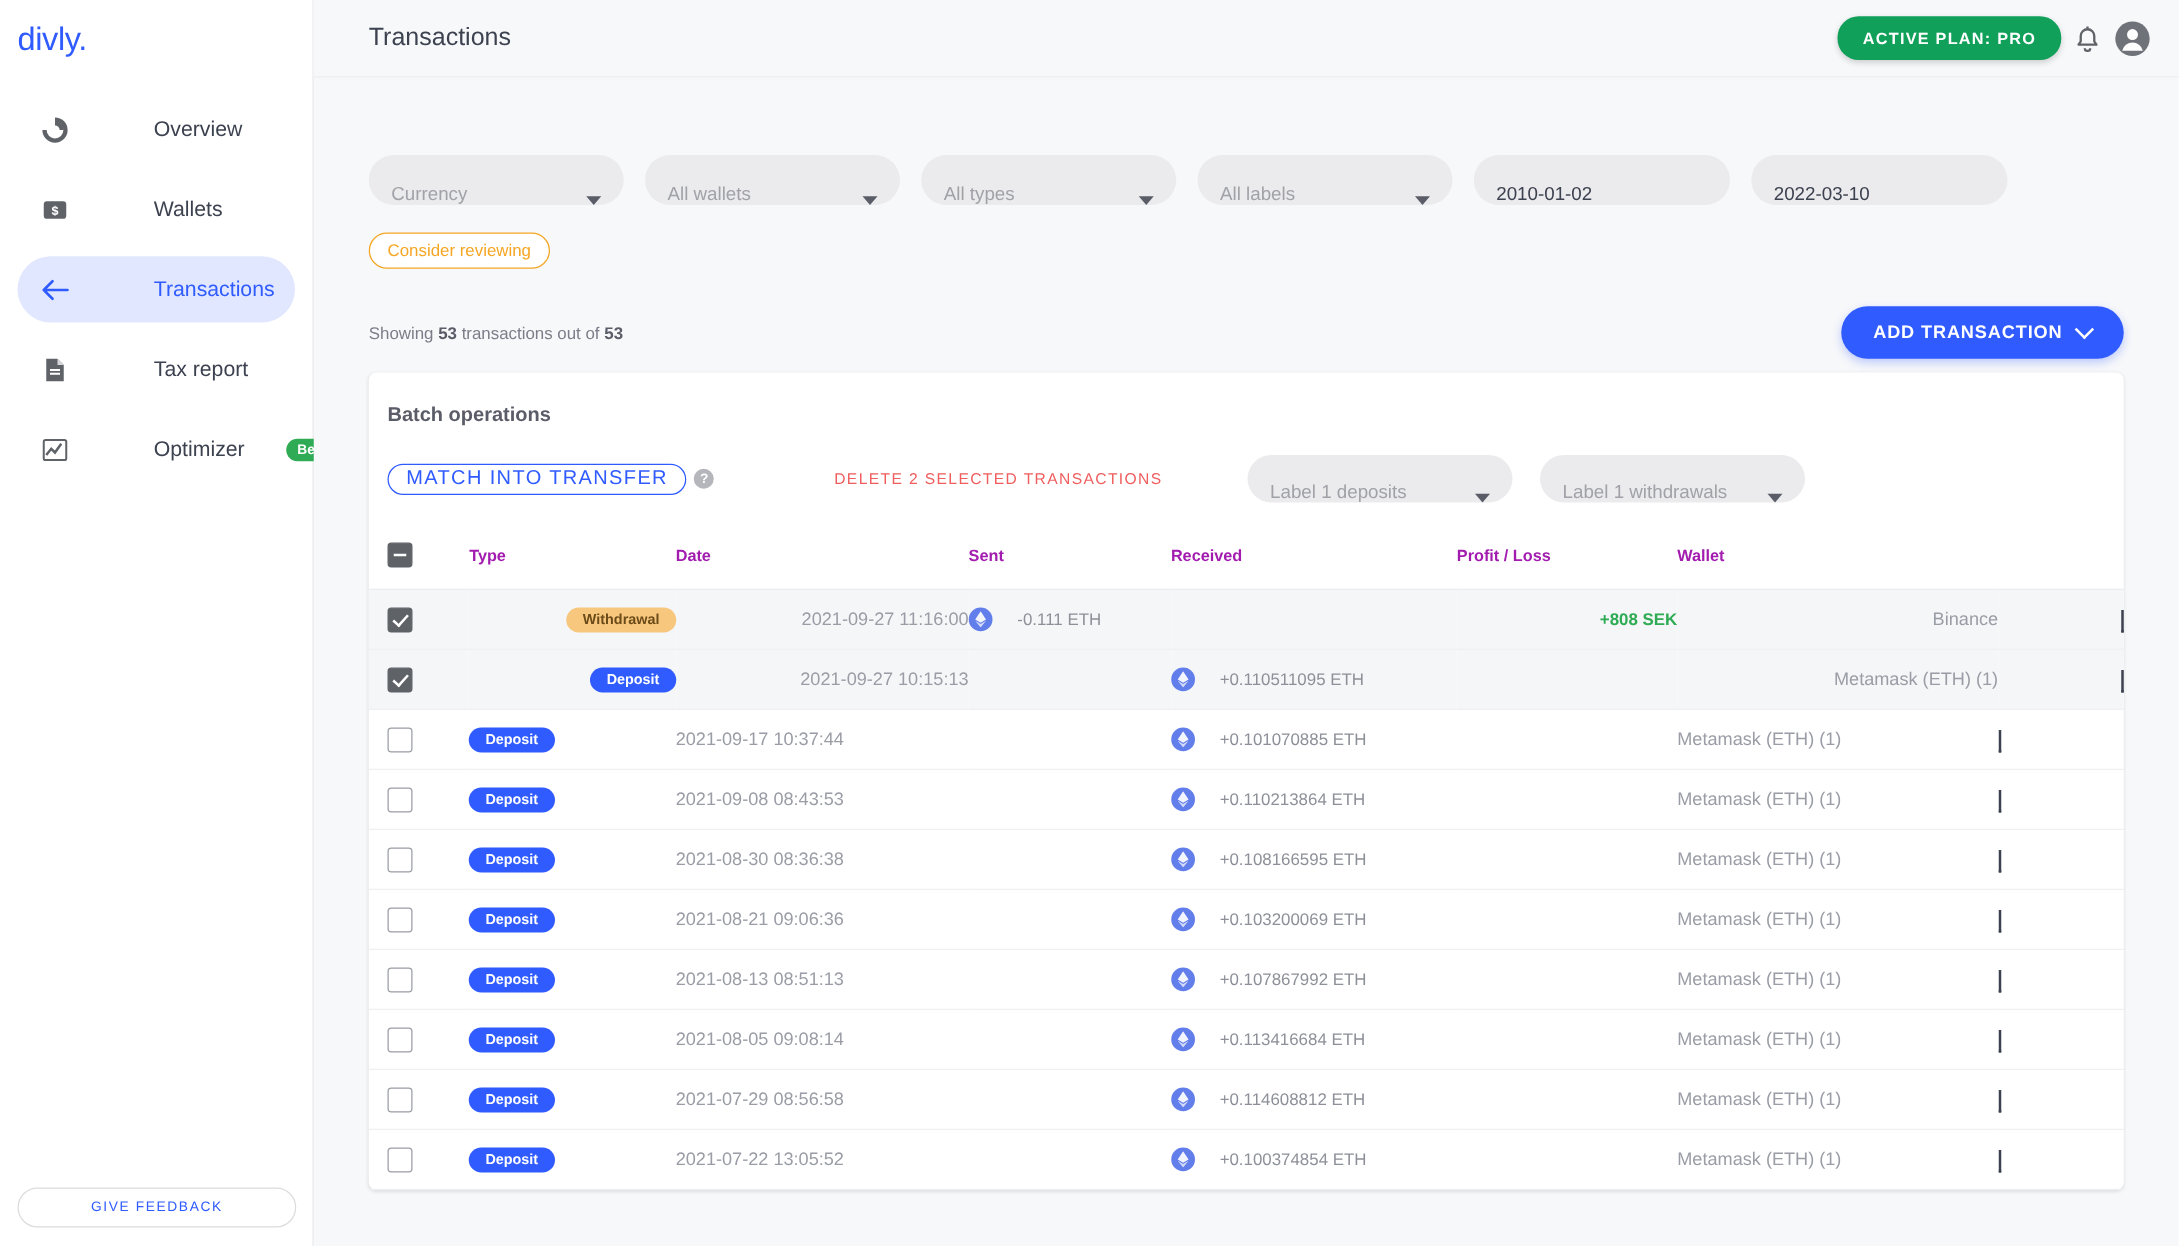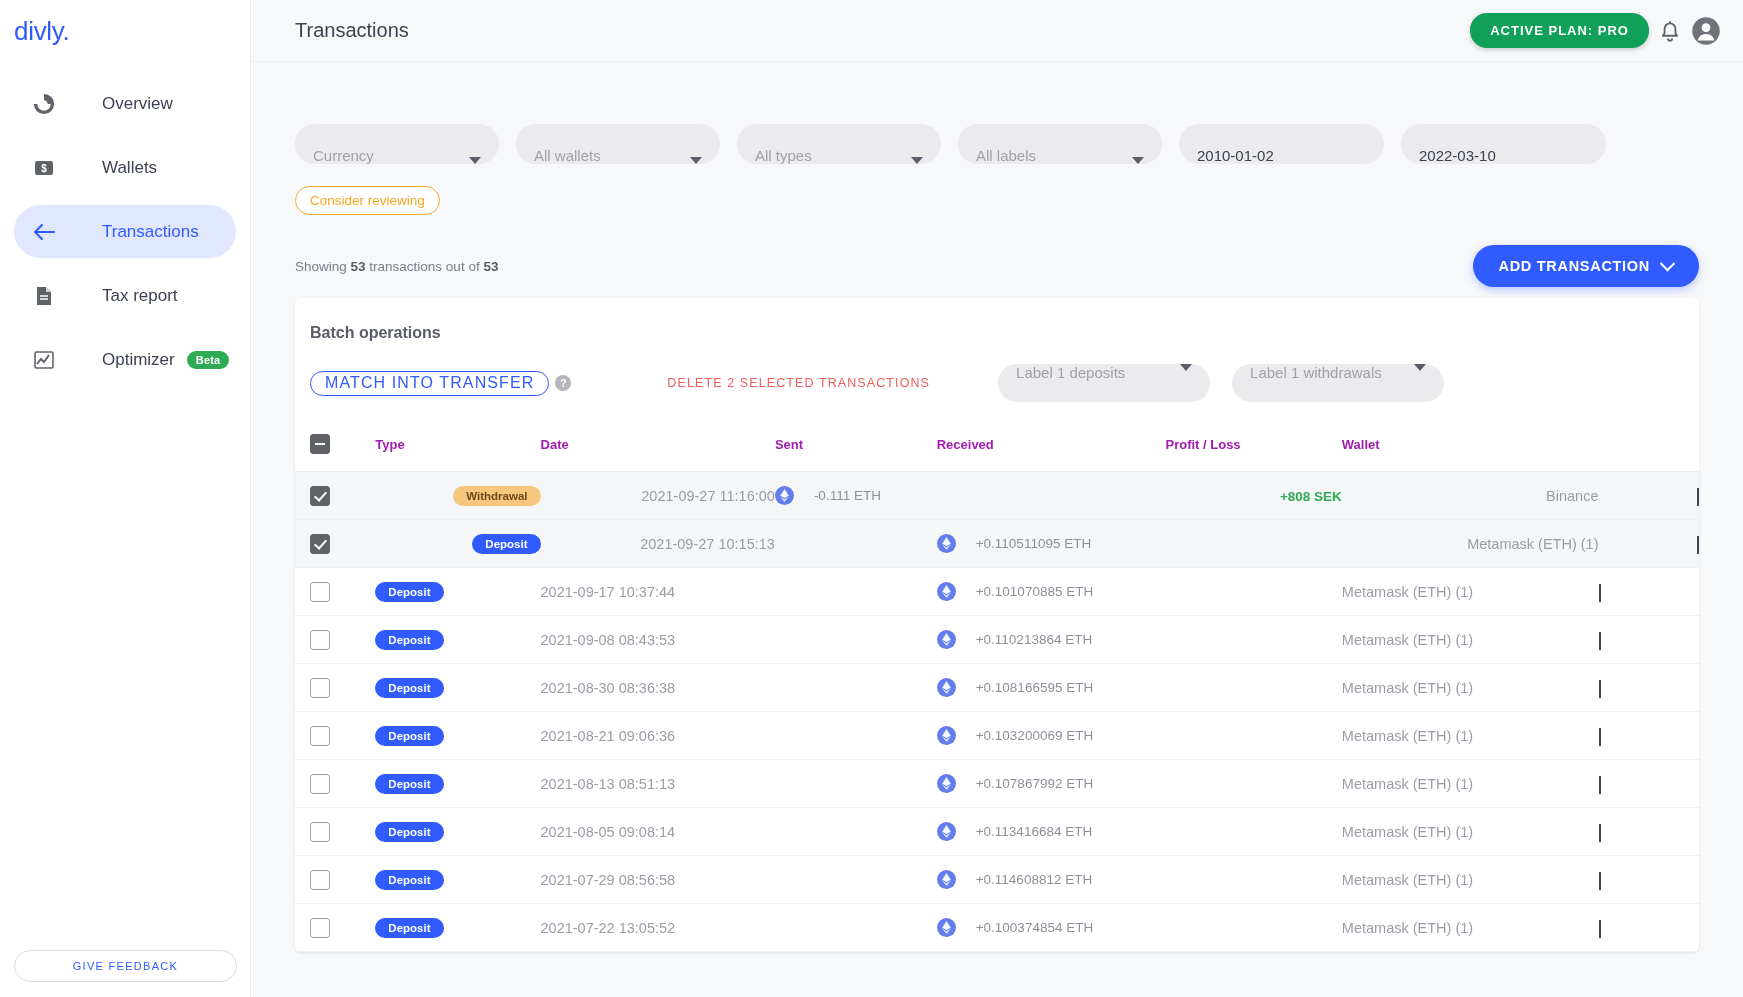--- a/index.html
+++ b/index.html
@@ -22,20 +22,21 @@
   .logo {
     font-size: 26px; color: #2f5bff; font-weight: 400;
     padding: 16px 0 0 14px; letter-spacing: -0.3px;
   }
   .nav { margin-top: 30px; padding: 0 14px; }
   .nav-item {
     display: flex; align-items: center;
     height: 53px; border-radius: 27px;
     padding-left: 13px; margin-bottom: 11px;
     cursor: pointer;
+    gap: 21px;
   }
   .nav-item.active { background: #e1e7ff; }
   .nav-item .nav-ico {
     width: 34px; display: flex; align-items: center; justify-content: center;
     flex: 0 0 34px;
   }
   .nav-item .nav-label {
     margin-left: 41px; font-size: 17px; color: #3d4250;
   }
   .nav-item.active .nav-label { color: #2f5bff; }
@@ -132,21 +133,21 @@
     color: #fff; font-size: 11px; font-weight: bold;
     display: flex; align-items: center; justify-content: center;
     margin-left: 6px; cursor: pointer;
   }
   .btn-delete {
     color: #ef5d5d; font-size: 12.5px; letter-spacing: 1.1px;
     margin-left: 96px; cursor: pointer;
   }
   .lbl-pill {
     height: 38px; border-radius: 19px; background: #ebebed;
-    display: flex; align-items: flex-start; padding: 0 18px;
+    display: flex; align-items: flex-end; padding: 0 18px;
     font-size: 15px; color: #a0a2a8; cursor: pointer; gap: 16px;
   }
   .lbl-pill.a { width: 212px; margin-left: 68px; }
   .lbl-pill.b { width: 212px; margin-left: 22px; }
 
   table { width: 100%; border-collapse: collapse; table-layout: fixed; }
   thead th {
     text-align: left; font-size: 13px; font-weight: bold; color: #a21caf;
     padding: 12px 0 17px 0; border-bottom: 1px solid #ebecee;
   }

